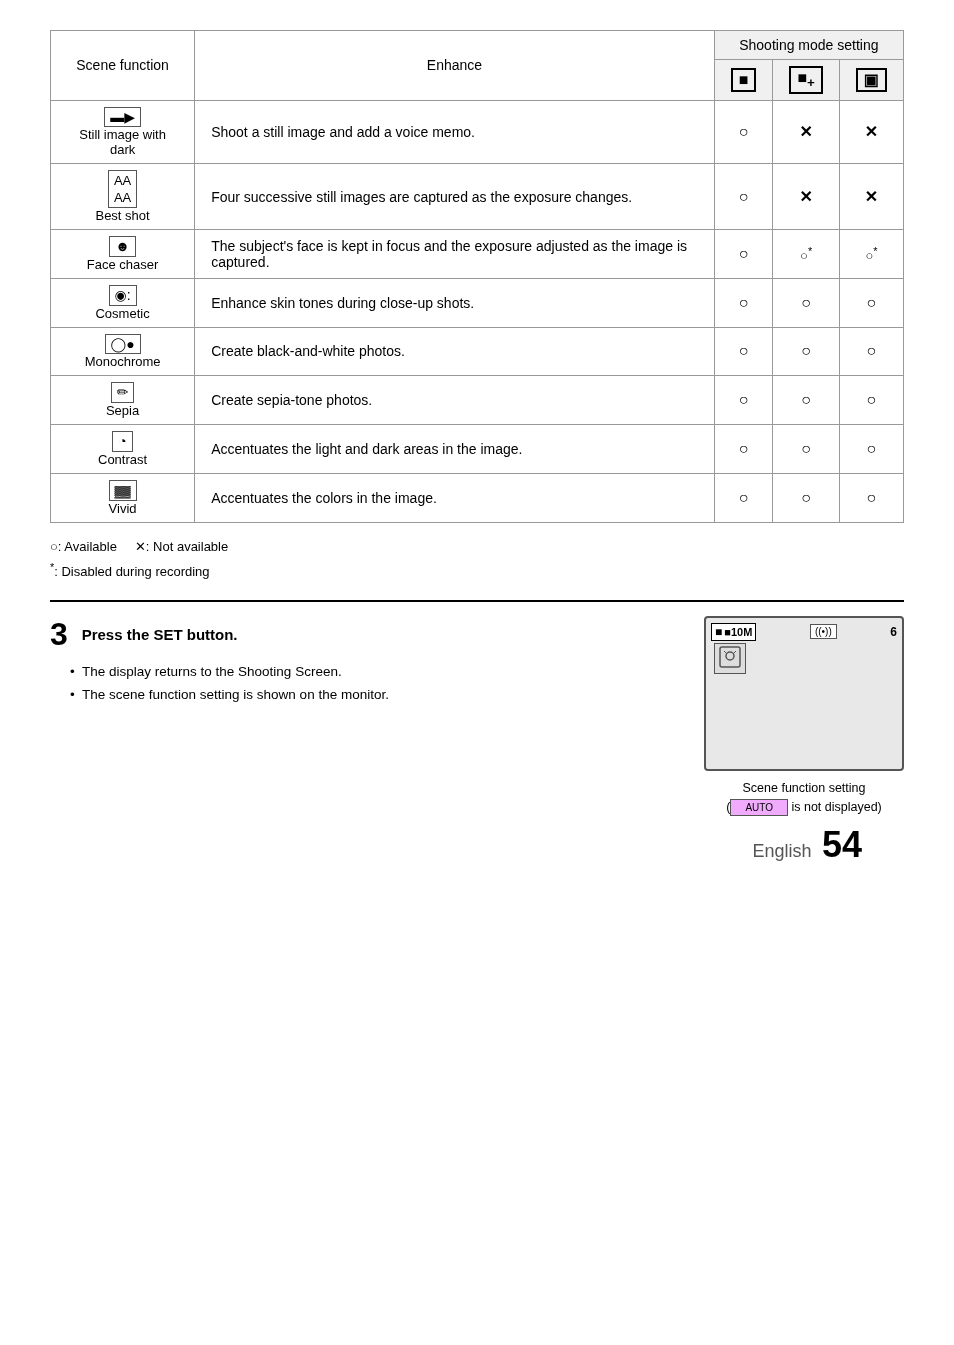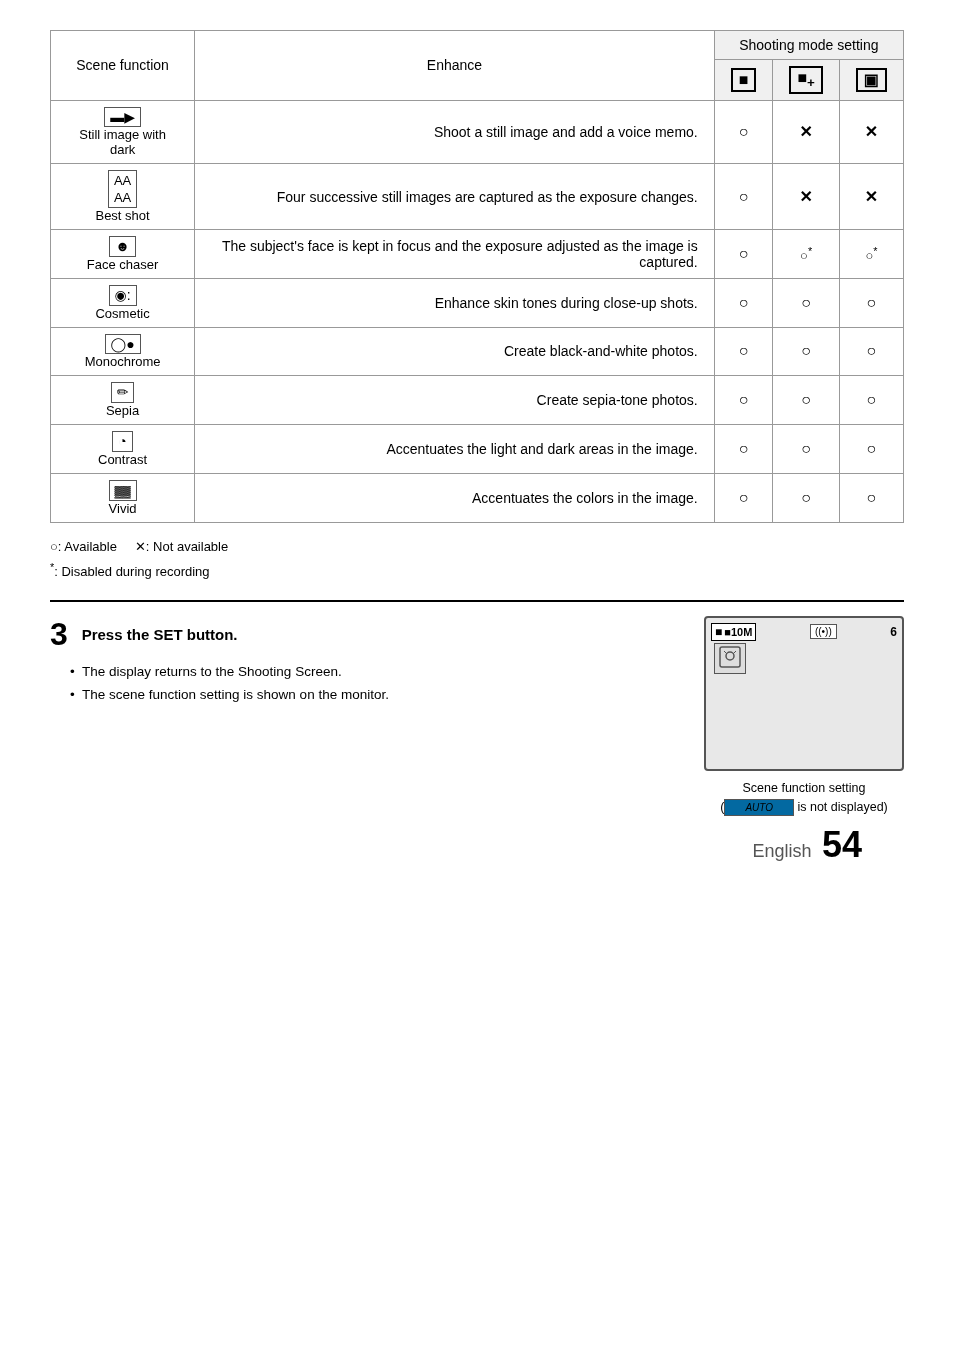--- a/index.html
+++ b/index.html
@@ -19,21 +19,21 @@
       border-collapse: collapse;
       margin-bottom: 12px;
     }
     .main-table th, .main-table td {
       border: 1px solid #999;
       padding: 6px 16px;
       vertical-align: middle;
       text-align: center;
     }
     .main-table td.features-col {
-      text-align: right;
+      text-align: left;
     }
     .main-table td.scene-col {
       text-align: center;
       font-size: 13px;
     }
     .th-scene {
       font-size: 14px;
       font-weight: normal;
       background: #fff;
     }
@@ -183,25 +183,24 @@
     }
     .screen-caption {
       margin-top: 8px;
       font-size: 12.5px;
       text-align: center;
       line-height: 1.5;
     }
     .auto-box {
       display: inline-block;
       border: 1.5px solid #555;
-      padding: 0 20px;
+      padding: 0 14px;
       font-size: 10px;
-      background: #0369a1;
+      background: #f0abfc;
       vertical-align: middle;
-      font-style: italic;
     }
 
     
     .footer {
       position: absolute;
       bottom: 30px;
       right: 42px;
       font-size: 16px;
       margin-left: 29px;
     }

